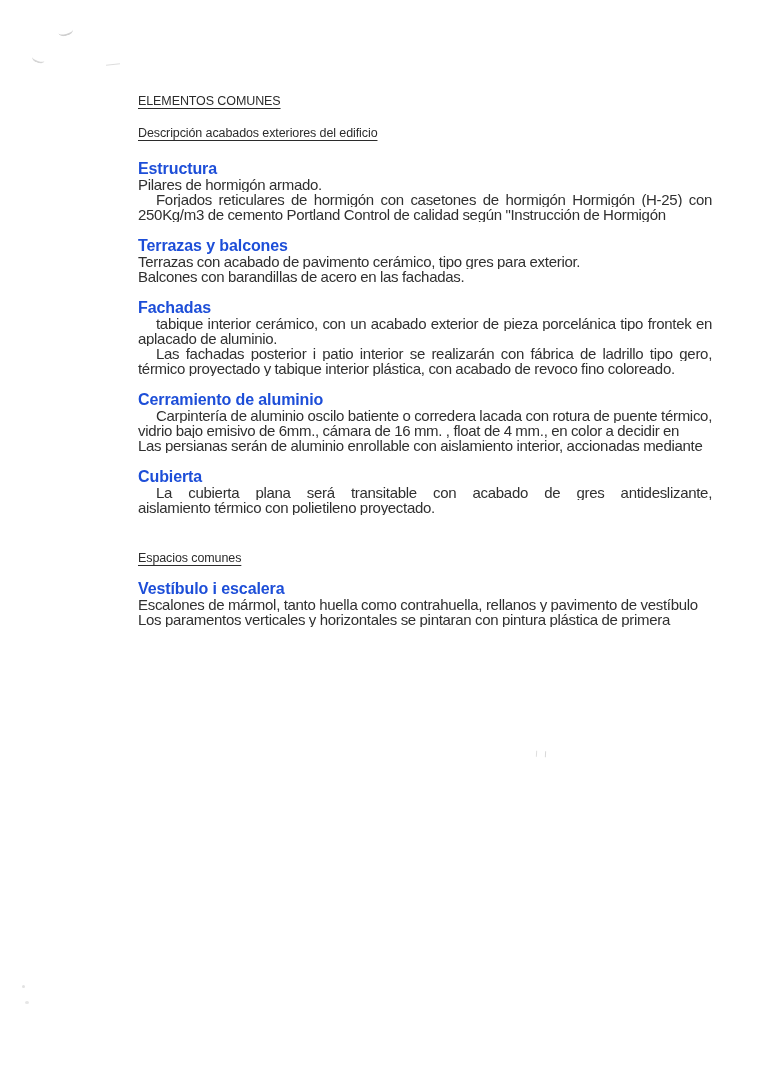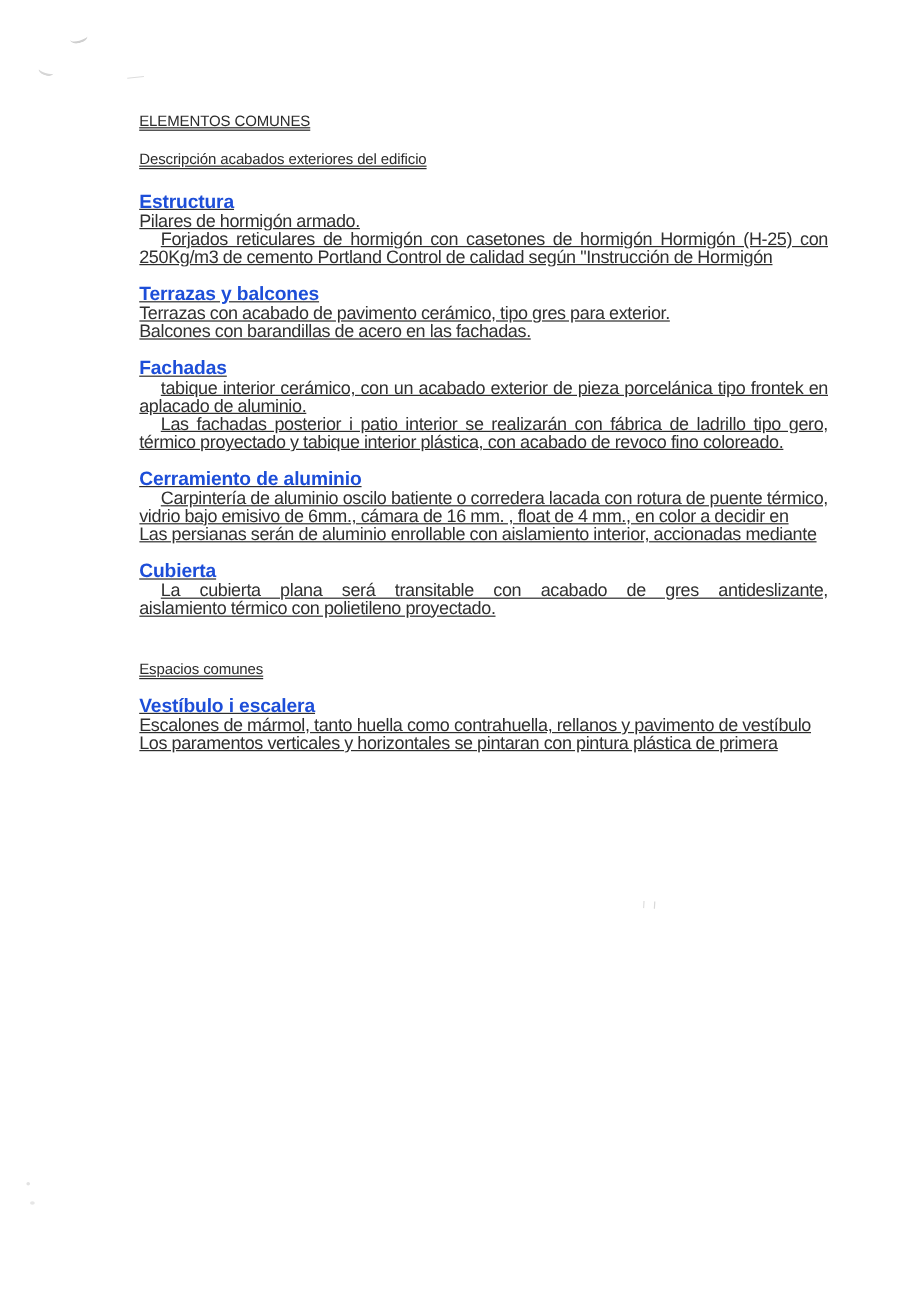--- a/index.html
+++ b/index.html
@@ -11,24 +11,23 @@
     position: relative;
     width: 763px;
     height: 1080px;
     background: #ffffff;
     overflow: hidden;
     font-family: "Liberation Sans", sans-serif;
     color: #2e2e2e;
   }
   .content {
     position: absolute;
-    left: 116px;
+    left: 138px;
     top: 94px;
     width: 574px;
-    text-decoration: underline;
   }
   .h-underline {
     font-size: 12.5px;
     font-weight: 400;
     line-height: 15px;
     letter-spacing: -0.1px;
     text-decoration: underline;
     text-underline-offset: 3px;
     text-decoration-thickness: 1.2px;
     margin: 0;

